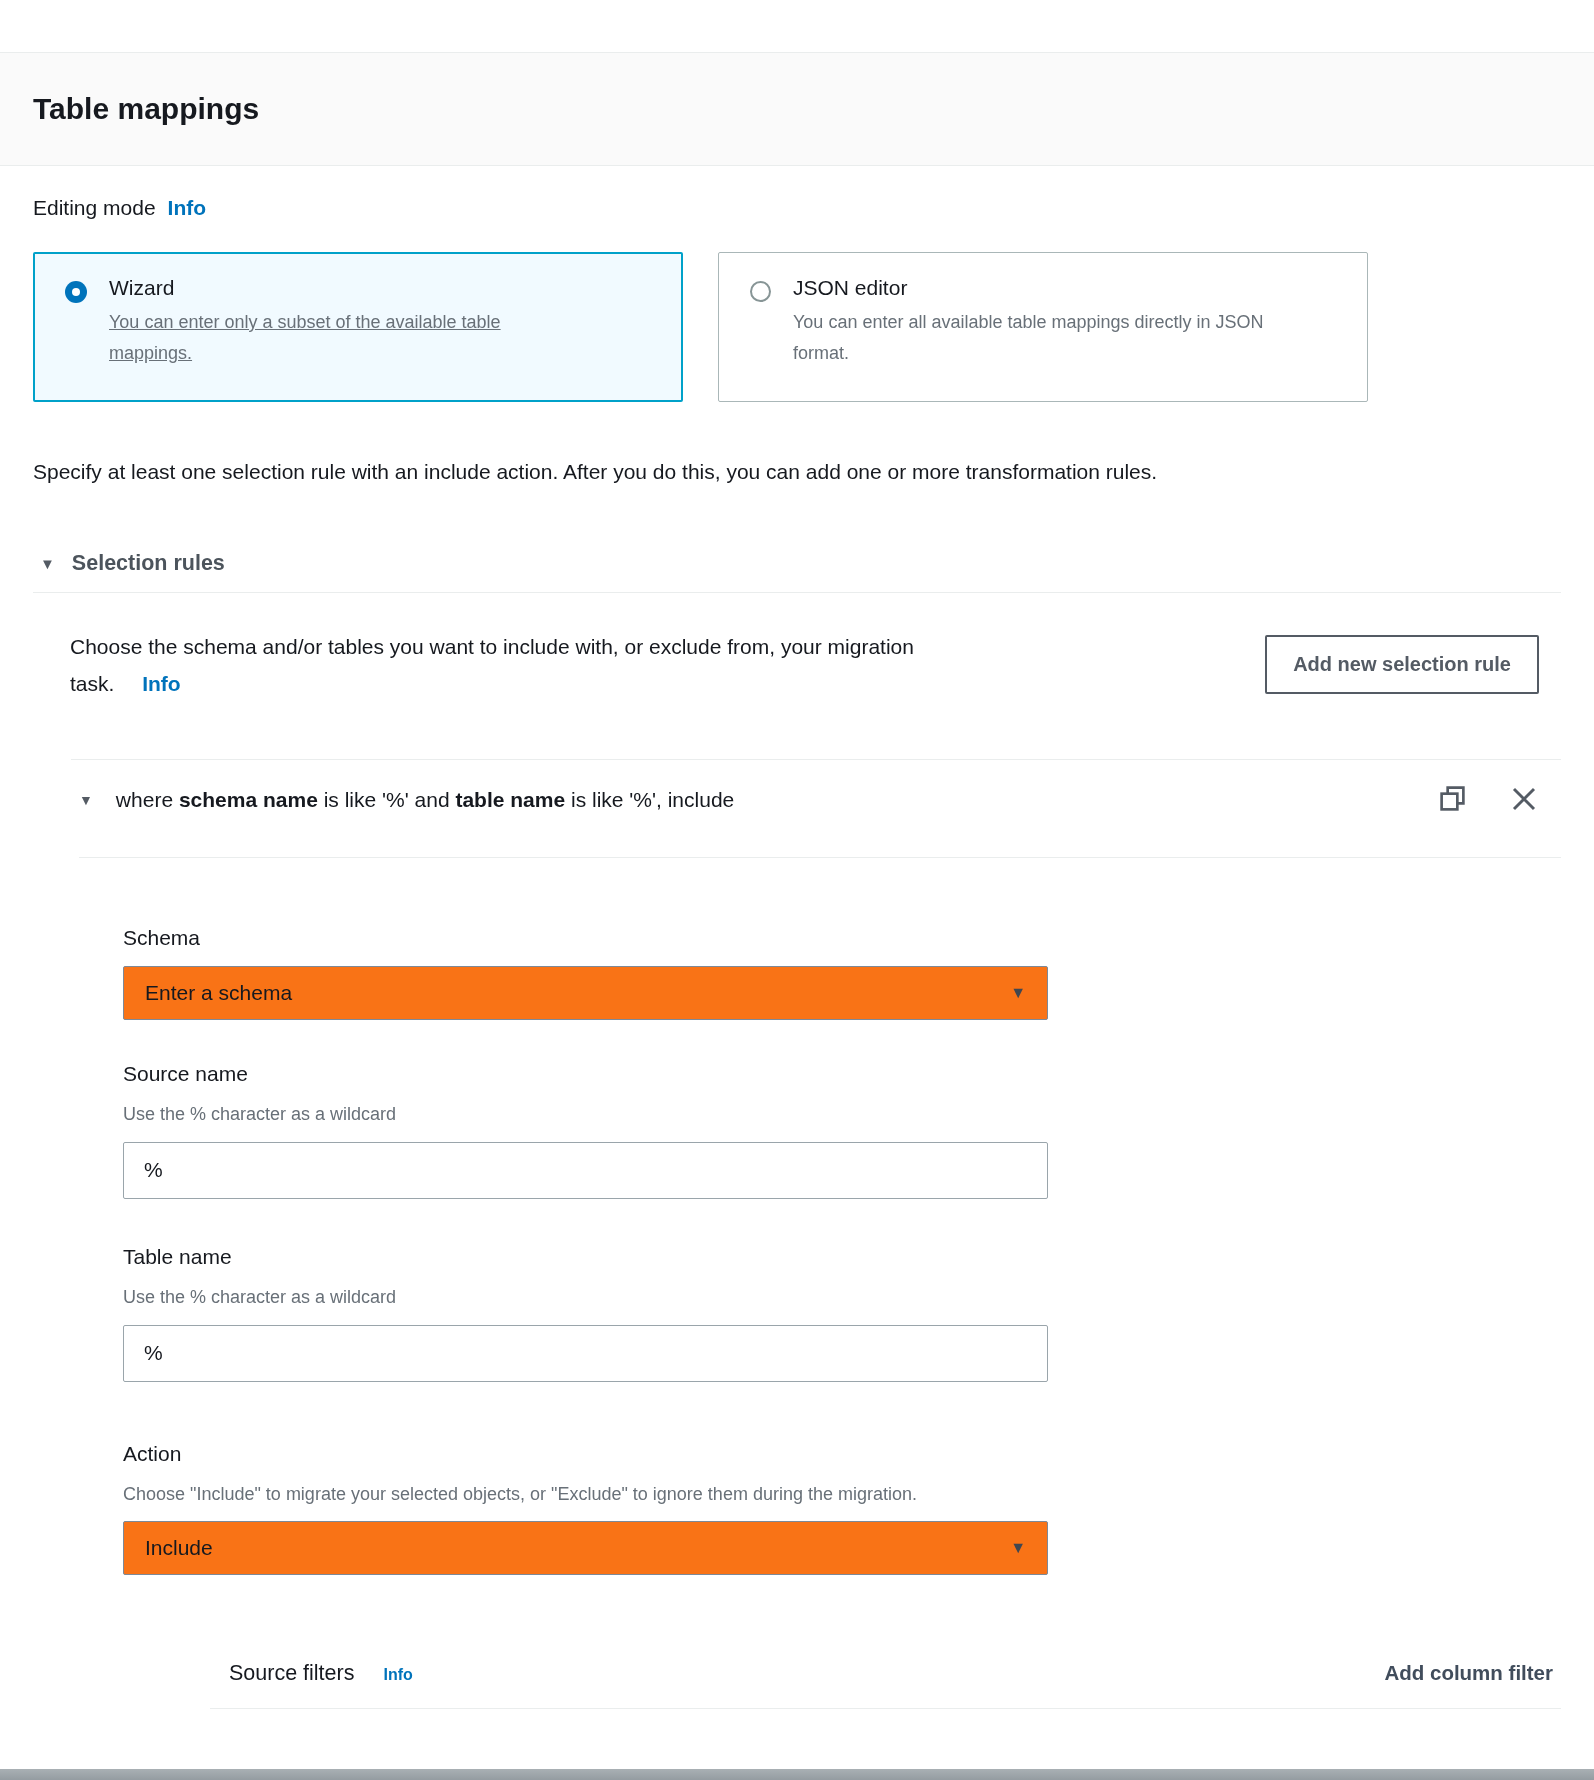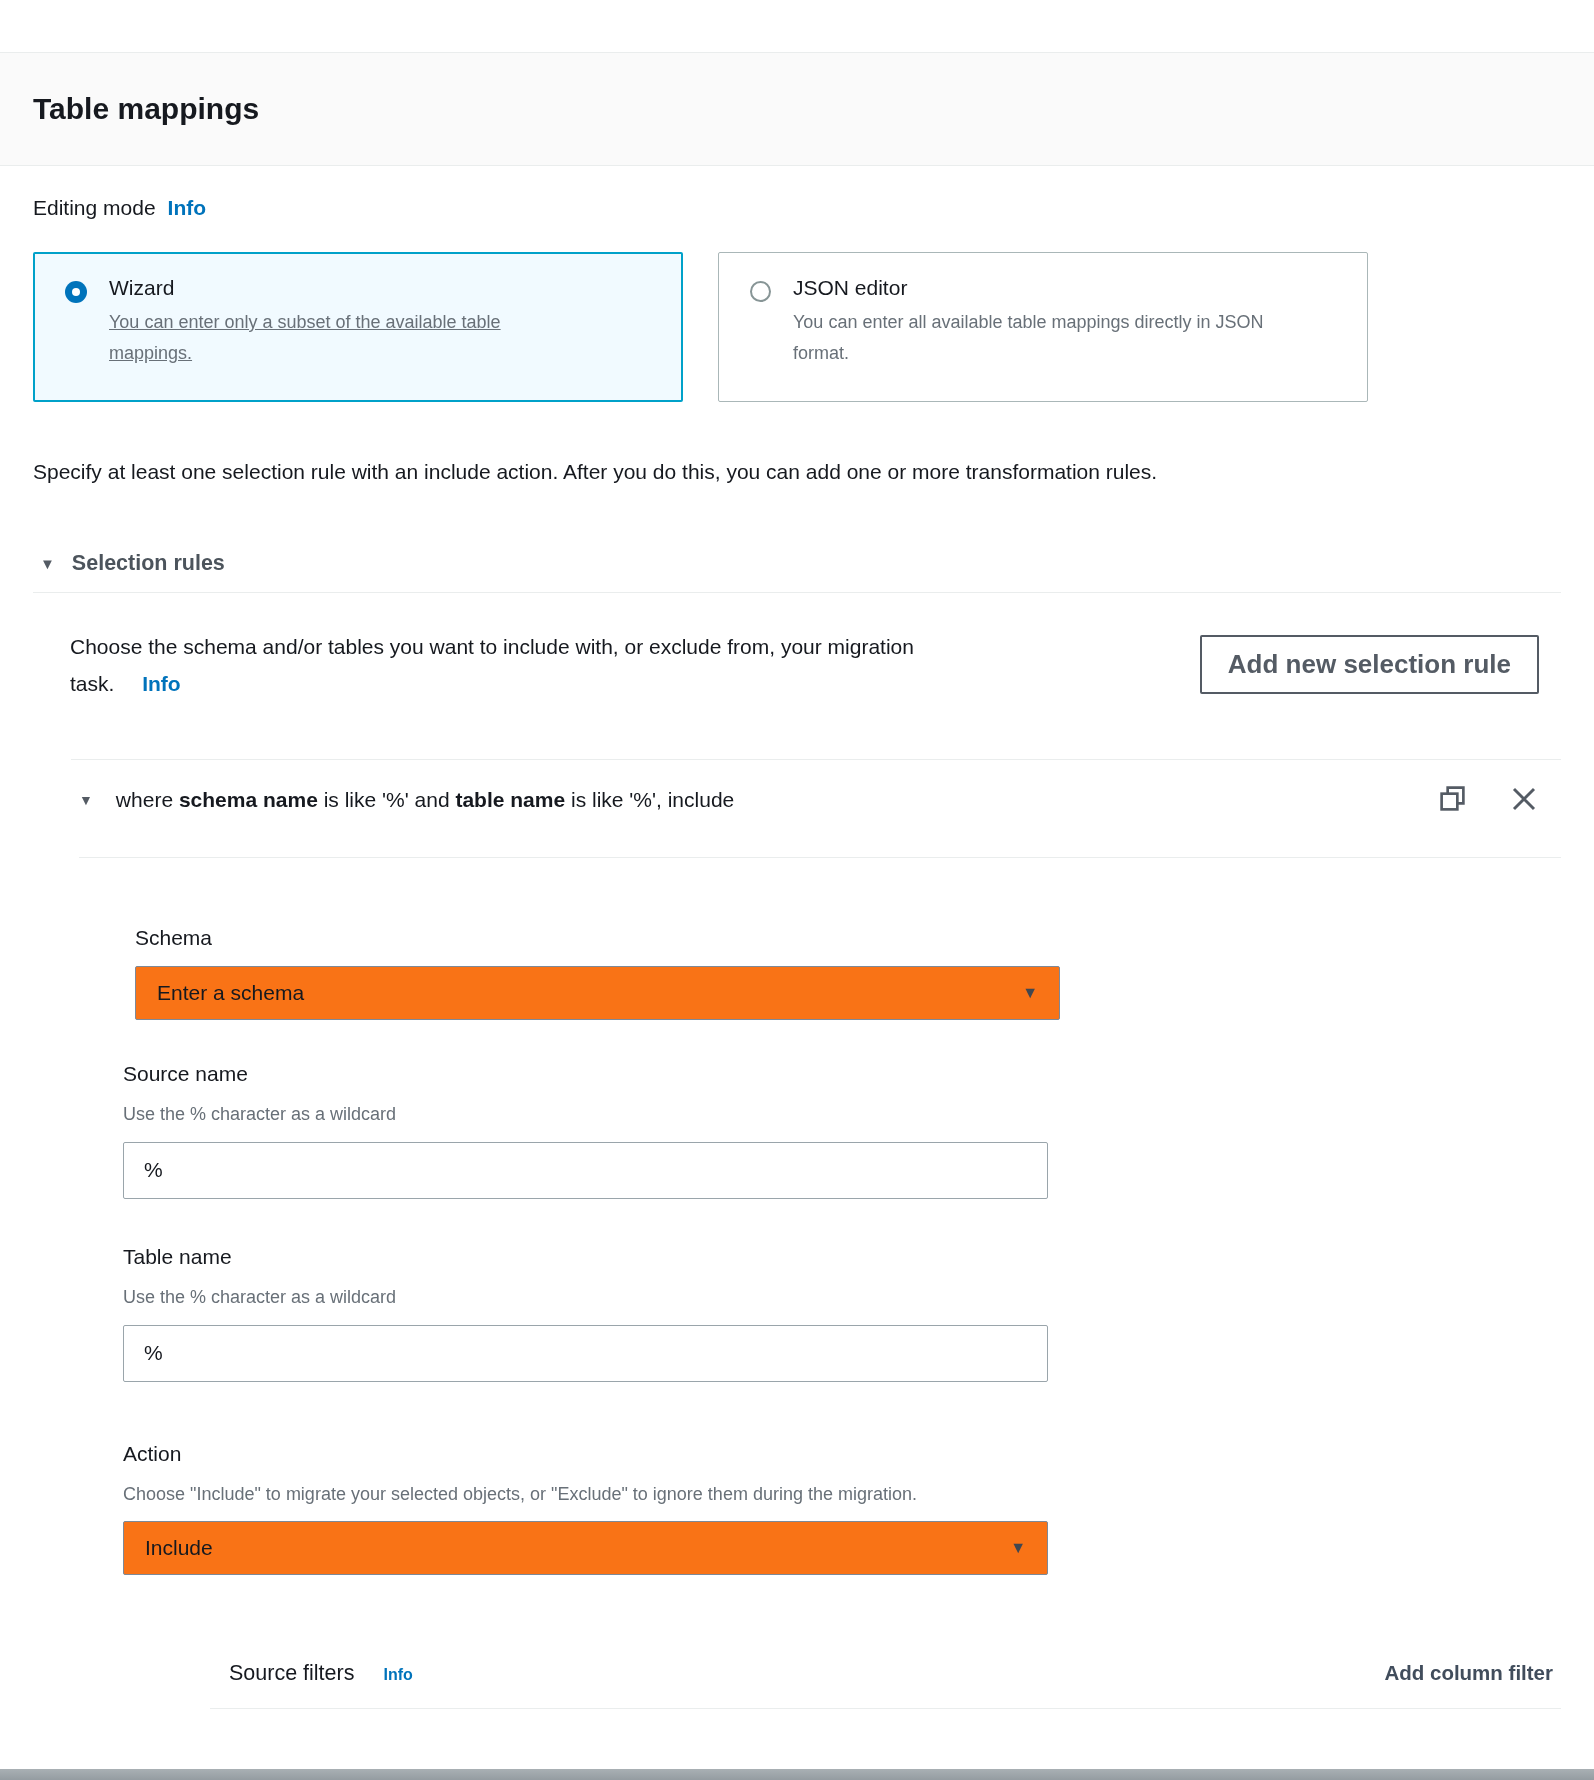--- a/index.html
+++ b/index.html
@@ -48,21 +48,21 @@
   .section-header .section-title { font-size:21.5px; font-weight:700; color:#4c545c; }
   .sel-rules-header { margin-top:58px; padding-left:7px; }
   .divider { border:none; border-top:1px solid #eaeded; margin:16px 0 0 0; }
 
   .choose-row { position:relative; margin-top:36px; min-height:110px; }
   .choose-text { max-width:900px; font-size:21px; line-height:1.75; padding-left:37px; color:#16191f; }
   .choose-text .info-link { margin-left:22px; }
   .add-rule-btn {
     position:absolute; right:22px; top:6px; height:59px; padding:0 26px;
     background:#ffffff; border:2px solid #545b64; border-radius:2px;
-    font-family:inherit; font-size:26px; font-weight:700; color:#545b64; cursor:pointer;
+    font-family:inherit; font-size:20px; font-weight:700; color:#545b64; cursor:pointer;
   }
 
   .rule-top-divider { margin-left:38px; margin-top:20px; }
   .rule-header { margin-left:46px; padding:24px 0; display:flex; align-items:center; }
   .rule-header .caret { color:#545b64; font-size:14px; line-height:1; cursor:pointer; }
   .rule-summary { margin-left:23px; font-size:21px; color:#16191f; flex:1; }
   .rule-summary b { font-weight:700; }
   .rule-actions { display:flex; align-items:center; gap:42px; margin-right:22px; }
   .icon-btn { background:none; border:none; padding:0; cursor:pointer; display:flex; }
   .rule-divider { margin-left:46px; }
@@ -74,21 +74,21 @@
   .select-box {
     margin-top:16px; width:925px; height:54px; border:1px solid #7d8998; border-radius:2px;
     background:#f97316; display:flex; align-items:center; justify-content:space-between;
     padding:4px 21px; font-size:21px; color:#16191f; cursor:pointer;
   }
   .select-box .dd-caret { color:#414750; font-size:16px; line-height:1; }
   .text-input {
     display:block; margin-top:17px; width:925px; height:57px; border:1px solid #9aa5ab;
     border-radius:2px; padding:0 20px; font-family:inherit; font-size:21px; color:#16191f;
   }
-  .f-schema { margin-top:68px;margin-left:12px; }
+  .f-schema { margin-top:68px; }
   .f-source { margin-top:42px; }
   .f-table  { margin-top:46px; }
   .f-action { margin-top:60px; }
 
   .source-filters { margin-top:86px; padding-left:87px; }
   .sf-row { display:flex; align-items:center; justify-content:space-between; padding-left:19px; }
   .sf-left { display:flex; align-items:baseline; gap:29px; }
   .sf-title { font-size:21.5px; color:#16191f; font-weight:500; }
   .add-col-filter {
     background:none; border:none; padding:0; font-family:inherit;

